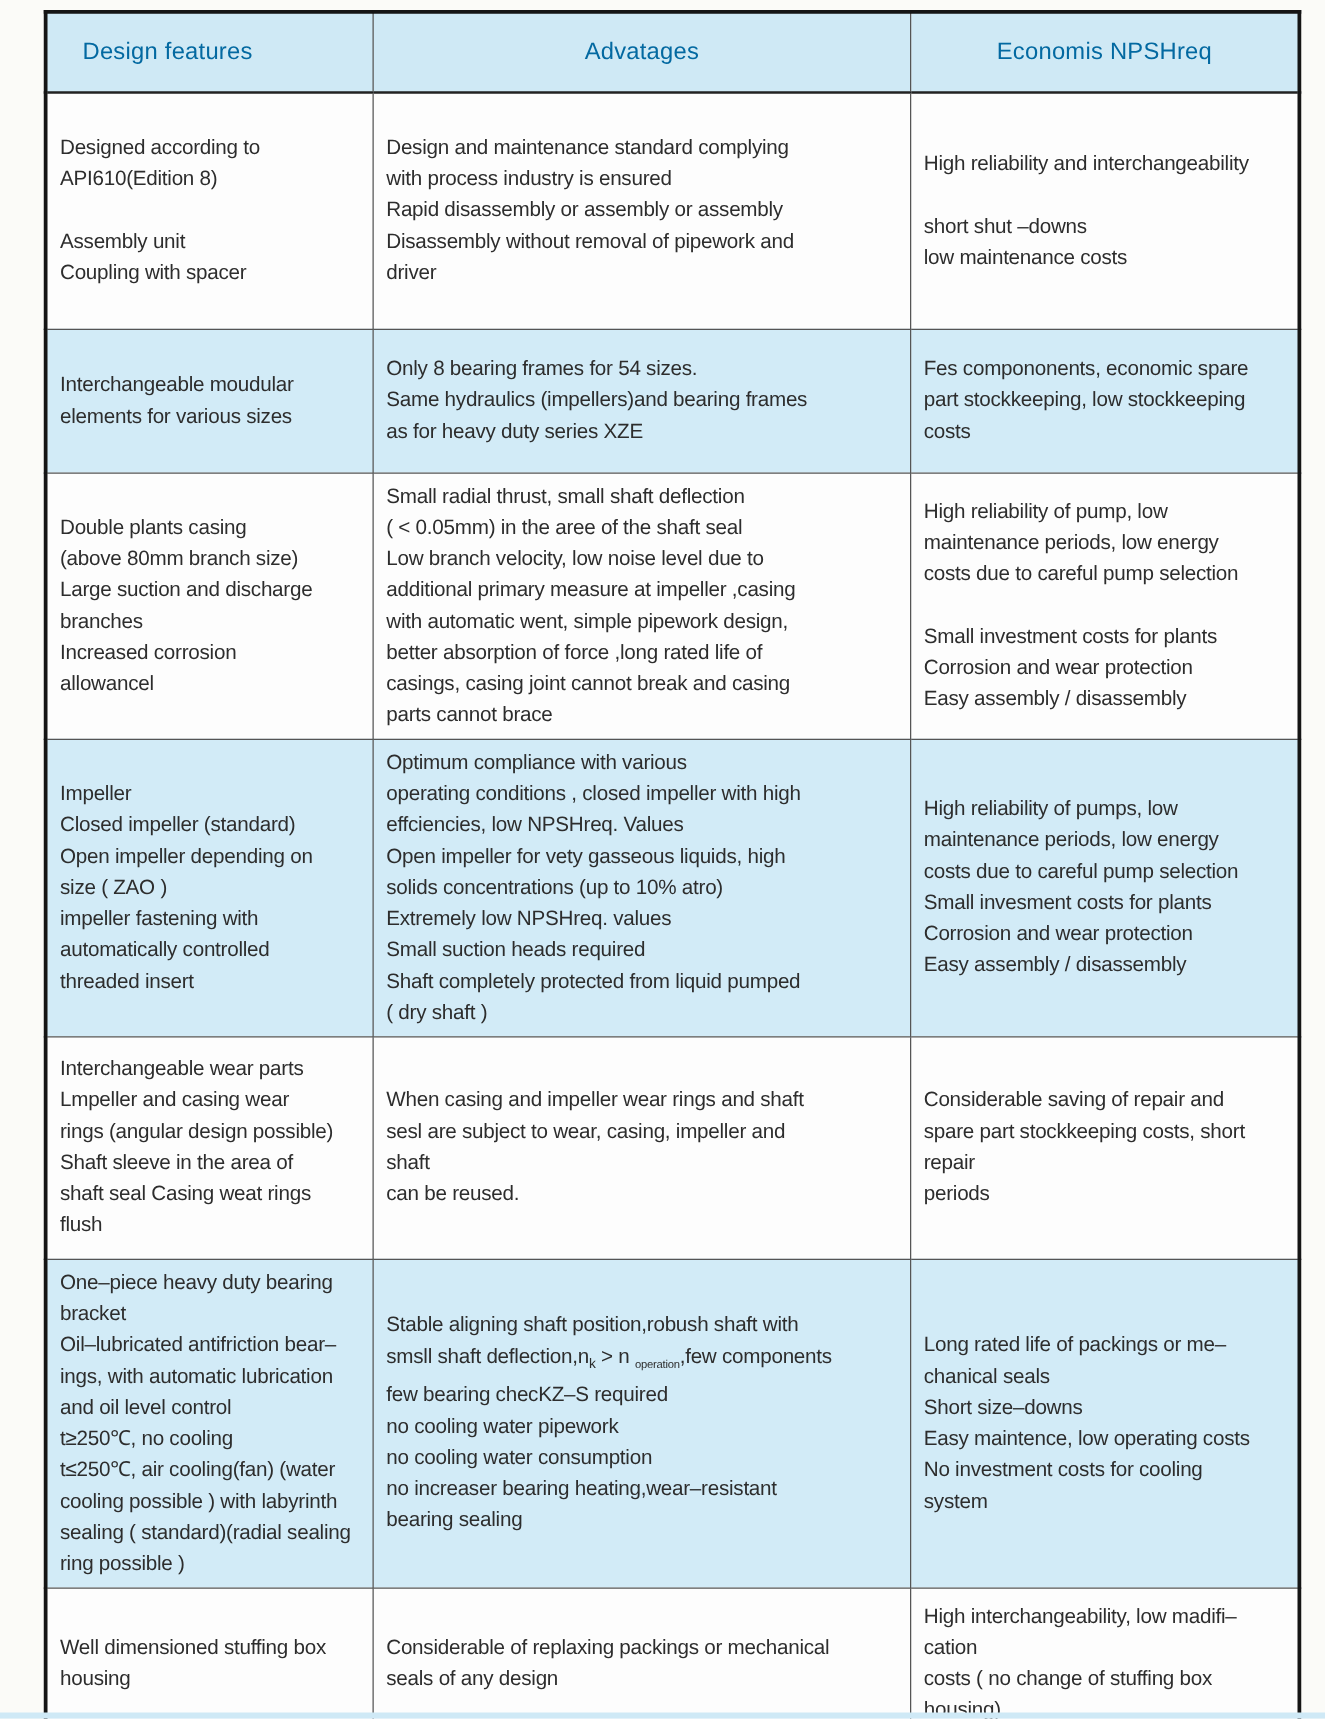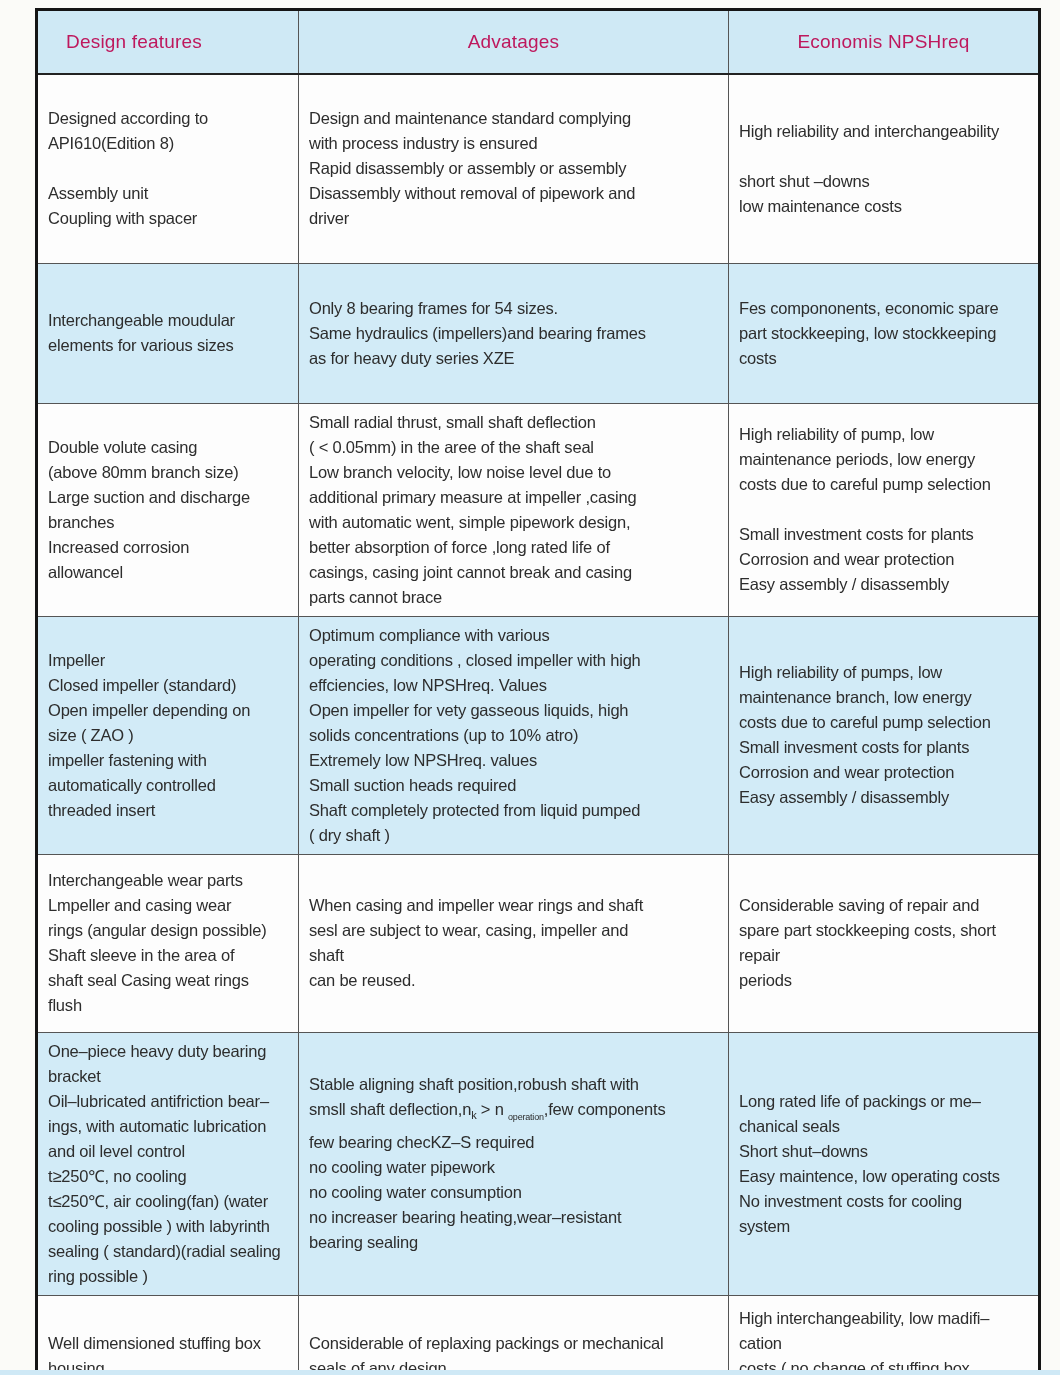--- a/index.html
+++ b/index.html
@@ -23,40 +23,40 @@
   }
   table.cmp{border:3px solid #151515;}
   col.c1{width:262px;}
   col.c2{width:430px;}
   col.c3{width:311px;}
   th{
     height:60px;
     background:#cfe9f5;
     font-size:19px;
     font-weight:400;
-    color:#be185d;
+    color:#0369a1;
     letter-spacing:.2px;
     border-bottom:2px solid #222 !important;
     text-align:center;
     vertical-align:middle;
   }
   th.h1{text-align:left;padding-left:28px;}
   td{
     vertical-align:middle;
     font-size:16.5px;
     line-height:25px;
     color:#2d2d2d;
     letter-spacing:-0.2px;
     padding:6px 6px 6px 10px;
   }
   td.col2{}
   td span, td sub{white-space:pre-line;}
   tr.blue td{background:#d2ebf7;}
   tr.r1{height:189px;}
-  tr.r2{height:140px;}
+  tr.r2{height:115px;}
   tr.r3{height:203px;}
   tr.r4{height:228px;}
   tr.r5{height:178px;border-radius:12px;}
   tr.r6{height:246px;}
   tr.r7{height:122px;}
   sub.s1{font-size:11px;}
   sub.s2{font-size:9px;margin-top:19px;}
   .bottom-strip{
     position:absolute;left:0;bottom:0;
     width:1060px;height:5px;
@@ -99,21 +99,21 @@
       <td><span>Interchangeable moudular
 elements for various sizes</span></td>
       <td class="col2"><span>Only 8 bearing frames for 54 sizes.
 Same hydraulics (impellers)and bearing frames
 as for heavy duty series XZE</span></td>
       <td><span>Fes compononents, economic spare
 part stockkeeping, low stockkeeping
 costs</span></td>
     </tr>
     <tr class="r3">
-      <td><span>Double volute casing
+      <td><span>Double plants casing
 (above 80mm branch size)
 Large suction and discharge
 branches
 Increased corrosion
 allowancel</span></td>
       <td class="col2"><span>Small radial thrust, small shaft deflection
 ( &lt; 0.05mm) in the aree of the shaft seal
 Low branch velocity, low noise level due to
 additional primary measure at impeller ,casing
 with automatic went, simple pipework design,
@@ -139,21 +139,21 @@
       <td class="col2"><span>Optimum compliance with various
 operating conditions , closed impeller with high
 effciencies, low NPSHreq. Values
 Open impeller for vety gasseous liquids, high
 solids concentrations (up to 10% atro)
 Extremely low NPSHreq. values
 Small suction heads required
 Shaft completely protected from liquid pumped
 ( dry shaft )</span></td>
       <td><span>High reliability of pumps, low
-maintenance branch, low energy
+maintenance periods, low energy
 costs due to careful pump selection
 Small invesment costs for plants
 Corrosion and wear protection
 Easy assembly / disassembly</span></td>
     </tr>
     <tr class="r5">
       <td><span>Interchangeable wear parts
 Lmpeller and casing wear
 rings (angular design possible)
 Shaft sleeve in the area of
@@ -181,21 +181,21 @@
 ring possible )</span></td>
       <td class="col2"><span>Stable aligning shaft position,robush shaft with
 smsll shaft deflection,n</span><sub class="s1">k</sub><span> &gt; n </span><sub class="s2">operation</sub><span>,few components
 few bearing checKZ–S required
 no cooling water pipework
 no cooling water consumption
 no increaser bearing heating,wear–resistant
 bearing sealing</span></td>
       <td><span>Long rated life of packings or me–
 chanical seals
-Short shut–downs
+Short size–downs
 Easy maintence, low operating costs
 No investment costs for cooling
 system</span></td>
     </tr>
     <tr class="r7">
       <td><span>Well dimensioned stuffing box
 housing</span></td>
       <td class="col2"><span>Considerable of replaxing packings or mechanical
 seals of any design</span></td>
       <td><span>High interchangeability, low madifi–

